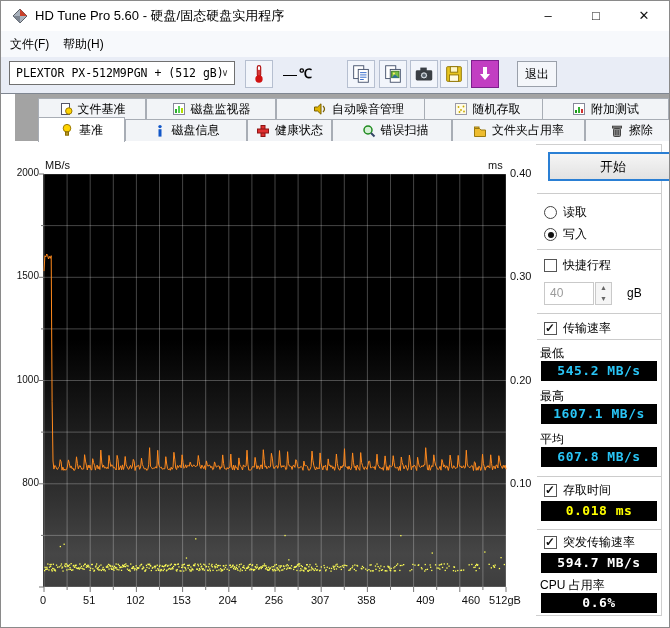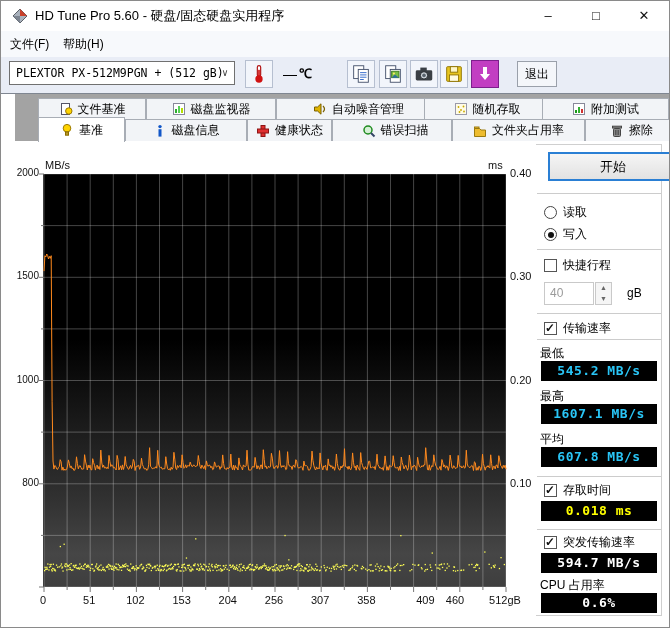--- a/index.html
+++ b/index.html
@@ -883,21 +883,21 @@
   <div id="xticks">
       <span class="xtick" style="left: 20px;">0</span>
       <span class="xtick" style="left: 66.2px;">51</span>
       <span class="xtick" style="left: 112.4px;">102</span>
       <span class="xtick" style="left: 158.6px;">153</span>
       <span class="xtick" style="left: 204.8px;">204</span>
       <span class="xtick" style="left: 251px;">256</span>
       <span class="xtick" style="left: 297.2px;">307</span>
       <span class="xtick" style="left: 343.4px;">358</span>
       <span class="xtick" style="left: 389.6px; text-align: right;">409</span>
-      <span class="xtick" style="left: 432px;">460</span>
+      <span class="xtick" style="left: 448px;">460</span>
       <span class="xtick" style="left: 482px;">512gB</span>
     </div>
 
   <div class="panel"></div>
 
   <div class="start-btn">开始</div>
   <div class="divider" style="top:192px;"></div>
 
   <div class="radio" style="left:543px;top:203px;text-align:right;">
     <span class="circ"></span>

